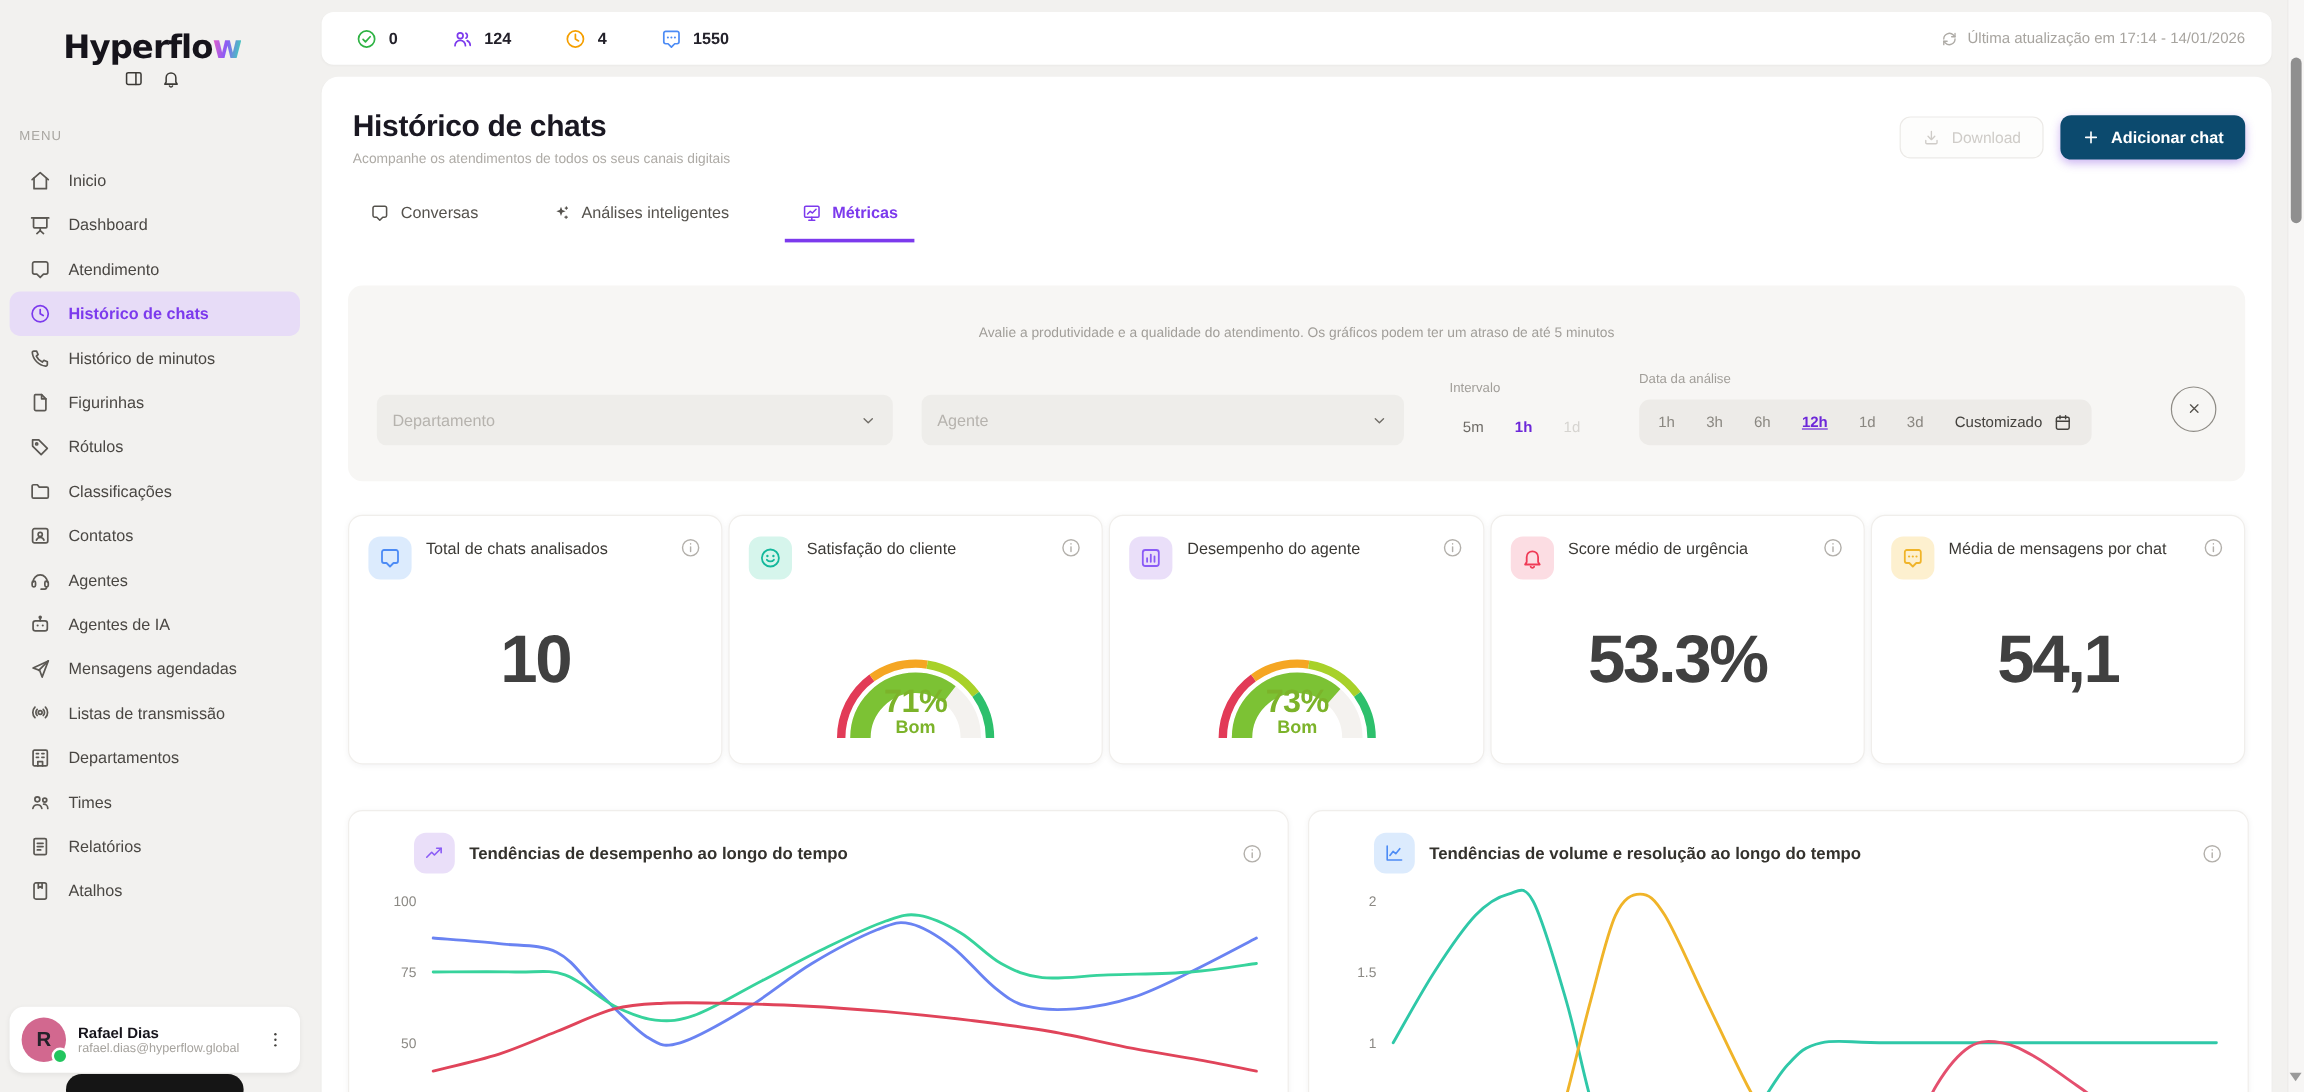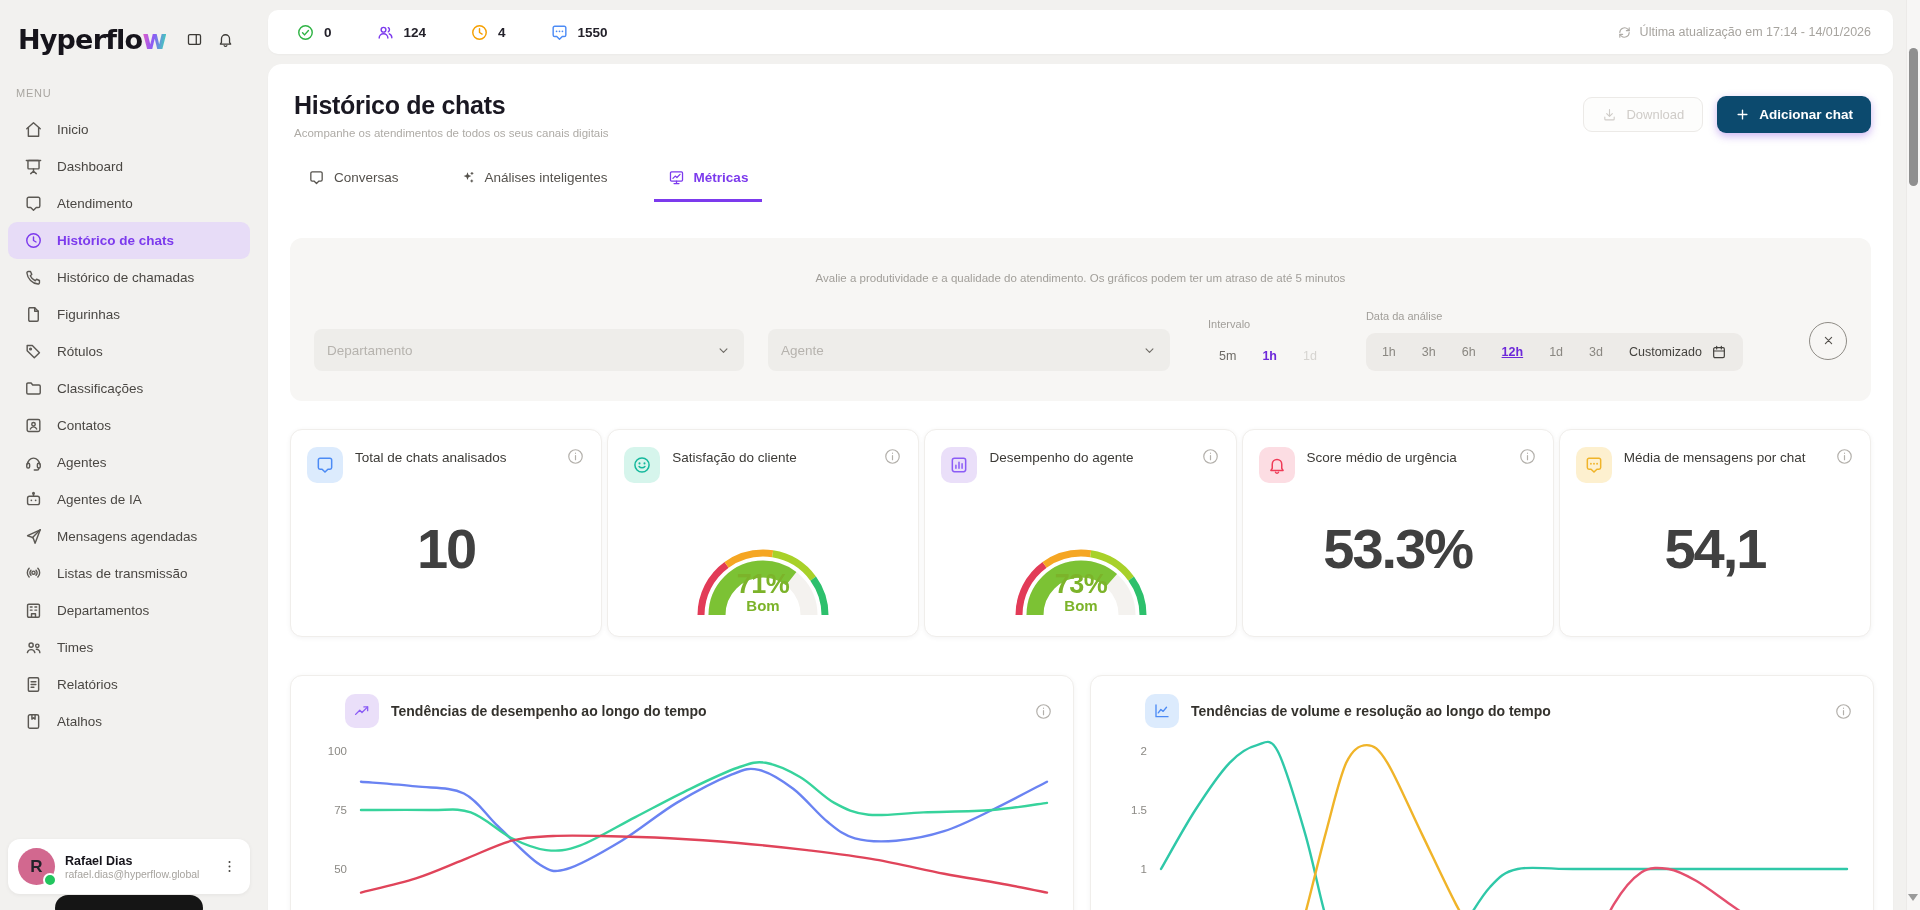--- a/index.html
+++ b/index.html
@@ -7,21 +7,21 @@
   body {
     width:1920px; height:910px; overflow:hidden; position:relative;
     background:#f2f1ef; color:#1f2430;
     font-family:"Liberation Sans", sans-serif;
   }
   button { font-family:"Liberation Sans", sans-serif; cursor:pointer; }
   .ic { display:block; flex:0 0 auto; }
 
   
   .sidebar { position:absolute; left:0; top:0; width:258px; height:910px; }
-  .logo-row { display:flex; align-items:center; justify-content:space-between; padding:24px 22px 0 18px; }
+  .logo-row { display:flex; align-items:center; justify-content:space-between; padding:24px 22px 0 18px;flex-direction:column; }
   .logo { font-size:27px; font-weight:600; letter-spacing:-0.8px; color:#16141b; font-family:"DejaVu Sans", sans-serif; }
   .logo .grad { background:linear-gradient(100deg,#f25ec0,#8b5cf6 48%,#38d9b5 95%);
     -webkit-background-clip:text; background-clip:text; color:transparent; font-weight:700; }
   .top-icons { display:flex; gap:10px; align-items:center; }
   .icon-btn { background:none; border:none; padding:2px; color:#3c3a36; display:flex; }
   .menu-label { margin:32px 0 0 16px; font-size:11px; letter-spacing:.8px; color:#a9a6a1; }
   .nav { margin-top:12px; display:flex; flex-direction:column; }
   .nav-item { display:flex; align-items:center; gap:14px; margin:0 8px; padding:9px 8px 9px 16px;
     border-radius:9px; font-size:13.5px; color:#4a4743; background:transparent; border:none; text-align:left; }
   .nav-item .ic { color:#5b5853; }
@@ -169,21 +169,21 @@
         <svg class="ic" width="19" height="19" viewBox="0 0 24 24" fill="none" stroke="currentColor" stroke-width="1.8" stroke-linecap="round" stroke-linejoin="round">
           <circle cx="12" cy="12" r="8.5"></circle>
           <path d="M12 7.5V12l3.2 1.9"></path>
         </svg>
         <span>Histórico de chats</span>
       </button>
       <button class="nav-item">
         <svg class="ic" width="19" height="19" viewBox="0 0 24 24" fill="none" stroke="currentColor" stroke-width="1.8" stroke-linecap="round" stroke-linejoin="round">
           <path d="M8.2 4.5l1.6 3.6-1.9 1.7a13 13 0 0 0 6.3 6.3l1.7-1.9 3.6 1.6v2.9a1.6 1.6 0 0 1-1.8 1.6C10.5 19.6 4.4 13.5 3.7 6.3A1.6 1.6 0 0 1 5.3 4.5h2.9z"></path>
         </svg>
-        <span>Histórico de chamadas</span>
+        <span>Histórico de minutos</span>
       </button>
       <button class="nav-item">
         <svg class="ic" width="19" height="19" viewBox="0 0 24 24" fill="none" stroke="currentColor" stroke-width="1.8" stroke-linecap="round" stroke-linejoin="round">
           <path d="M7 3.5h6.5L18 8v11a1.5 1.5 0 0 1-1.5 1.5h-9A1.5 1.5 0 0 1 6 19V5a1.5 1.5 0 0 1 1-1.5z"></path>
           <path d="M13.5 3.5V8H18"></path>
         </svg>
         <span>Figurinhas</span>
       </button>
       <button class="nav-item">
         <svg class="ic" width="19" height="19" viewBox="0 0 24 24" fill="none" stroke="currentColor" stroke-width="1.8" stroke-linecap="round" stroke-linejoin="round">

